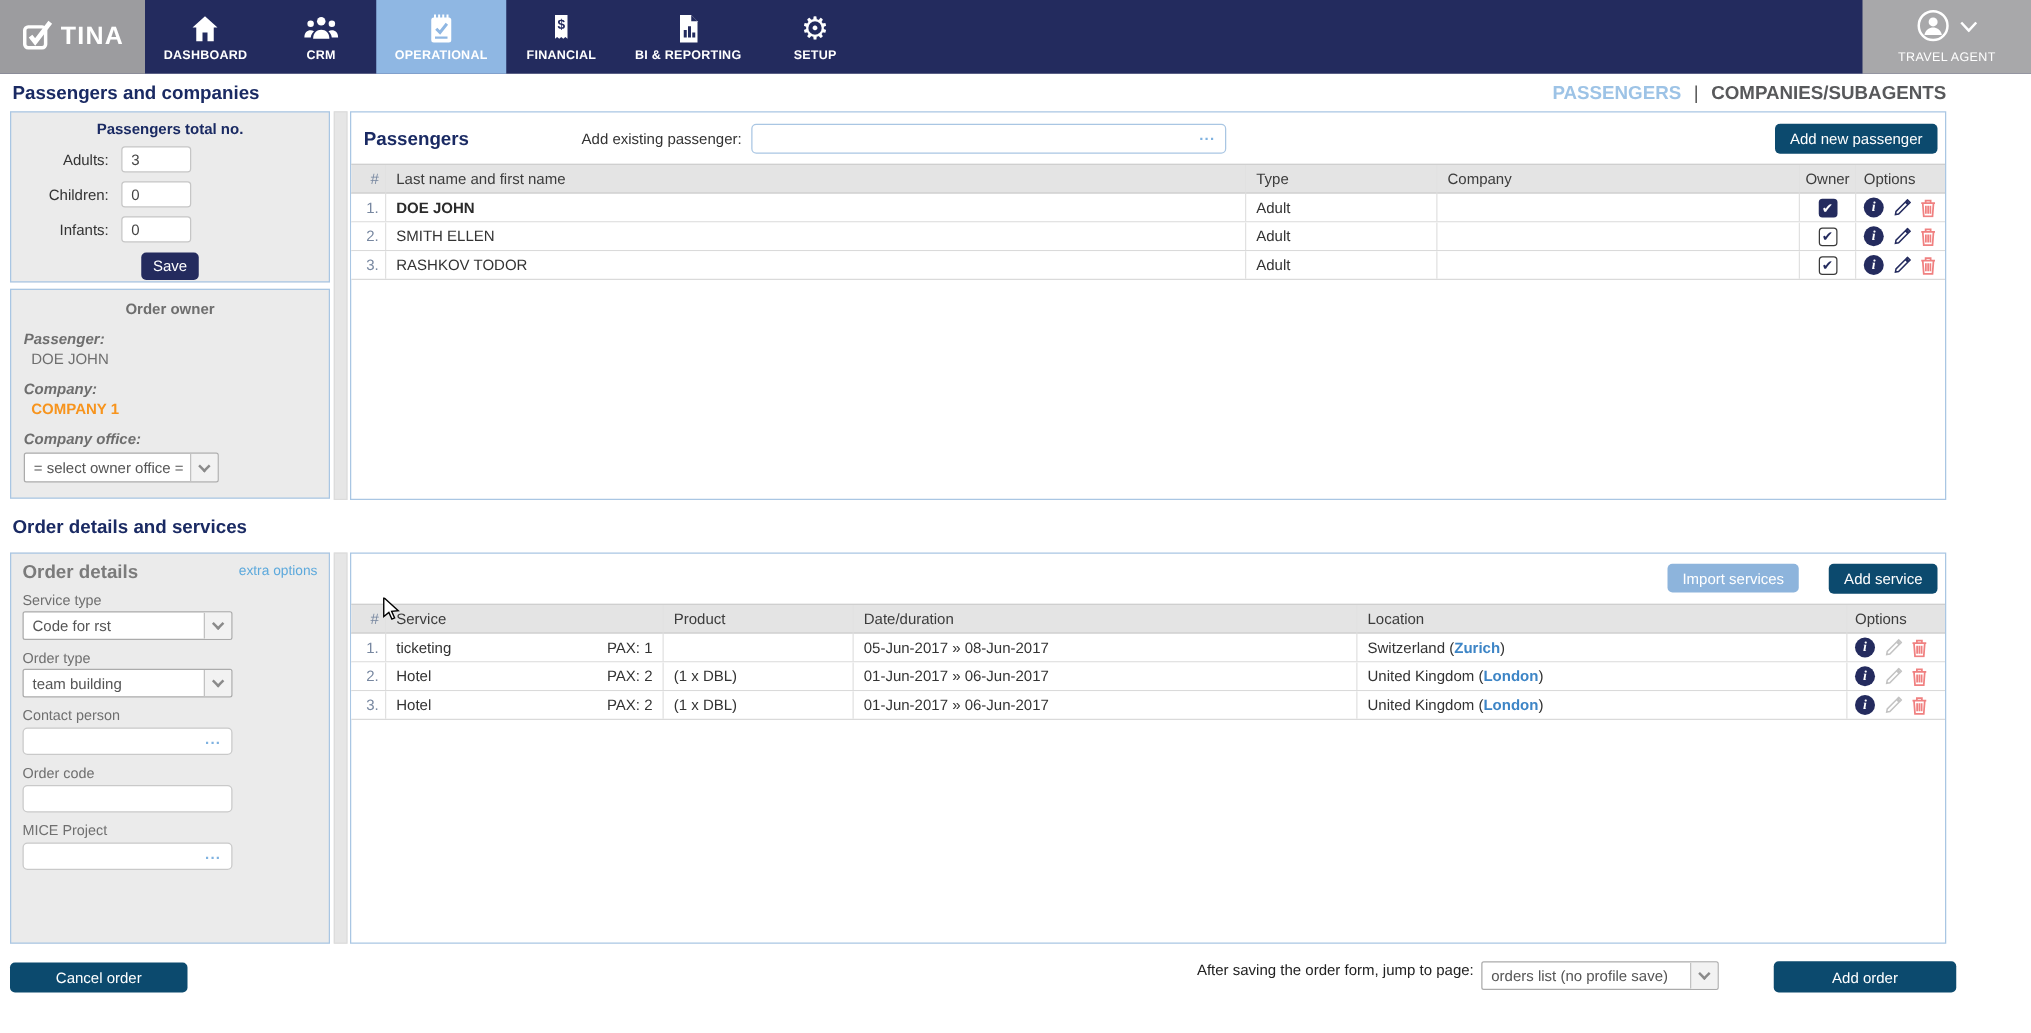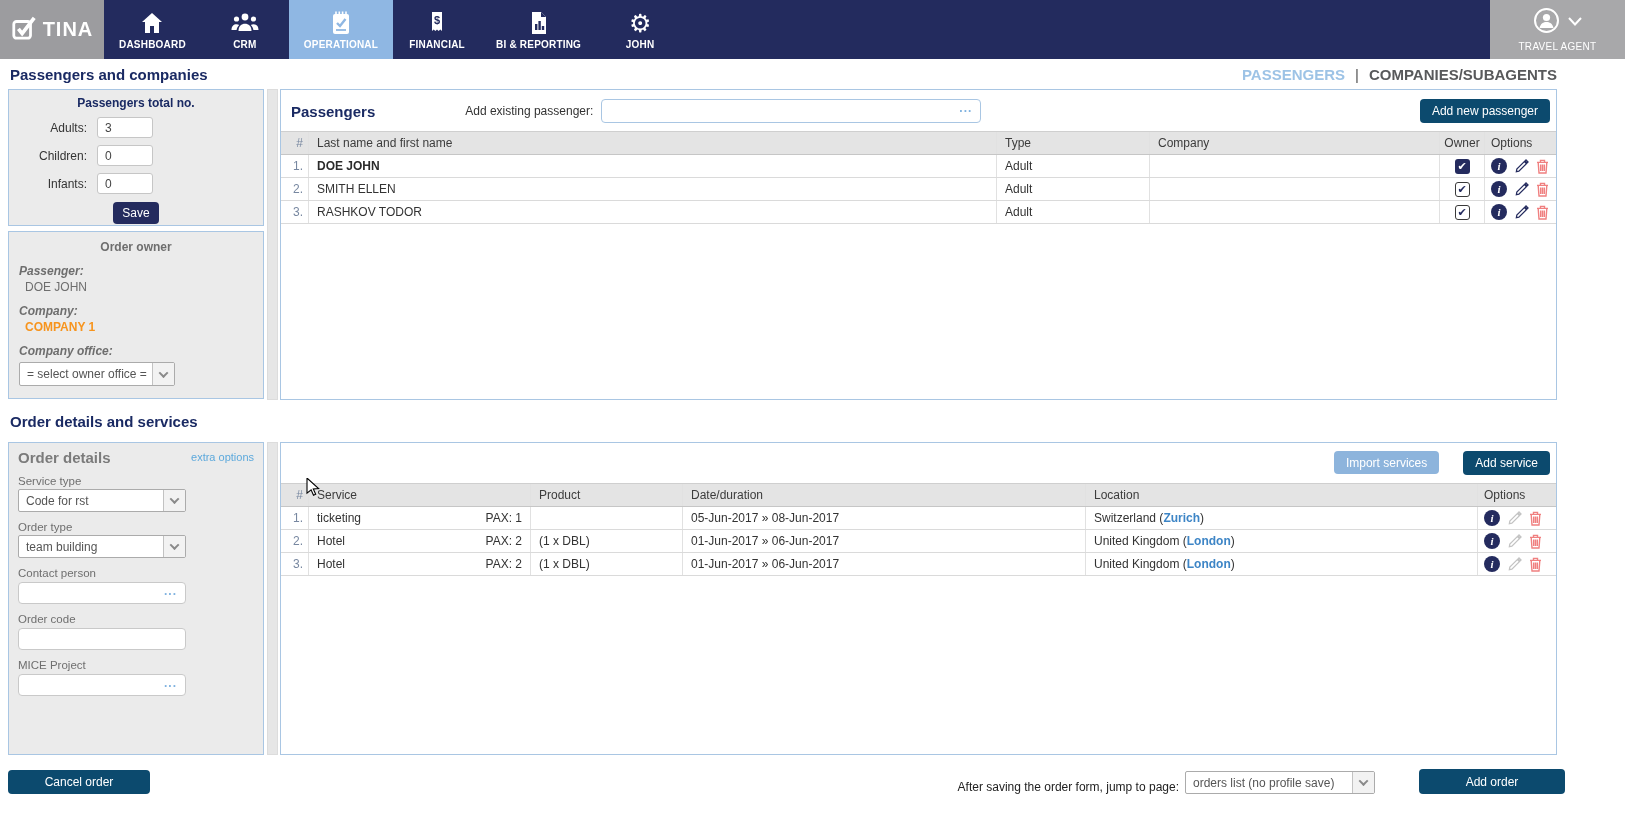--- a/index.html
+++ b/index.html
@@ -1,20 +1,20 @@
 <!DOCTYPE html>
 <html><head>
 <meta charset="utf-8">
 <style>
   * { margin:0; padding:0; box-sizing:border-box; }
   html,body { width:1625px; height:826px; background:#fff; font-family:"Liberation Sans", sans-serif; font-size:12px; color:#333; overflow:hidden; }
 
   
   .topnav { height:59px; background:#232b5e; display:flex; align-items:stretch; }
-  .logo { width:104px; background:#9c9c9f; display:flex; align-items:center; justify-content:center; gap:6px; cursor:pointer; }
+  .logo { width:116px; background:#9c9c9f; display:flex; align-items:center; justify-content:center; gap:6px; cursor:pointer; }
   .logo-text { color:#fff; font-weight:bold; font-size:20px; letter-spacing:1px; }
   .nav-tab { display:flex; flex-direction:column; align-items:center; justify-content:center; padding:0 15px; min-width:88px; cursor:pointer; }
   .nav-tab .nt-icon { height:28px; display:flex; align-items:center; justify-content:center; color:#fff; }
   .nav-tab .nt-label { color:#fff; font-size:10px; font-weight:bold; margin-top:2px; letter-spacing:.2px; }
   .nav-tab.active { background:#8fb7e3; }
   .gear-glyph { font-size:25px; line-height:26px; color:#fff; }
   .nav-spacer { flex:1; }
   .user-box { width:135px; background:#a8a8aa; display:flex; flex-direction:column; align-items:center; justify-content:center; cursor:pointer; }
   .user-top { display:flex; align-items:center; gap:8px; }
   .user-label { color:#fff; font-size:10px; margin-top:4px; letter-spacing:.3px; }
@@ -103,21 +103,21 @@
   .sv-table { margin-top:40px; }
   .svc-cell { justify-content:space-between; padding-right:8px; }
   .pax { color:#333; }
   .city-link { color:#3d85c6; cursor:pointer;font-weight:bold; }
   .city-wrap::before { content:"\00a0("; color:#333; }
   .city-wrap::after { content:")"; color:#333; }
 
   
   .footer { display:flex; align-items:center; justify-content:space-between; margin:14px 60px 0 8px; }
   .cancel-btn { width:142px; height:24px; }
-  .foot-right { display:flex; align-items:flex-end; }
+  .foot-right { display:flex; align-items:flex-start; }
   .jump-label { color:#222; }
   .jump-select { width:190px; height:23px; margin-left:6px; }
   .addorder-btn { width:146px; height:25px; margin-left:44px; }
 
   .cursor-overlay { position:absolute; left:306px; top:478px; z-index:50; pointer-events:none; }
 </style>
 </head>
 <body>
 
 <div class="topnav">
@@ -193,21 +193,21 @@
           </g>
       </svg>
     </span>
     <span class="nt-label">BI &amp; REPORTING</span>
   </div>
 
   <div class="nav-tab">
     <span class="nt-icon">
         <span class="gear-glyph">⚙</span>
       </span>
-    <span class="nt-label">JOHN</span>
+    <span class="nt-label">SETUP</span>
   </div>
 
   <div class="nav-spacer"></div>
 
   <div class="user-box">
     <span class="user-top">
       <span>
         <svg width="27" height="27" viewBox="0 0 27 27">
             <circle cx="13.5" cy="13.5" r="11.5" fill="none" stroke="#fff" stroke-width="2"></circle>
             <circle cx="13.5" cy="10.5" r="3.6" fill="#fff"></circle>

